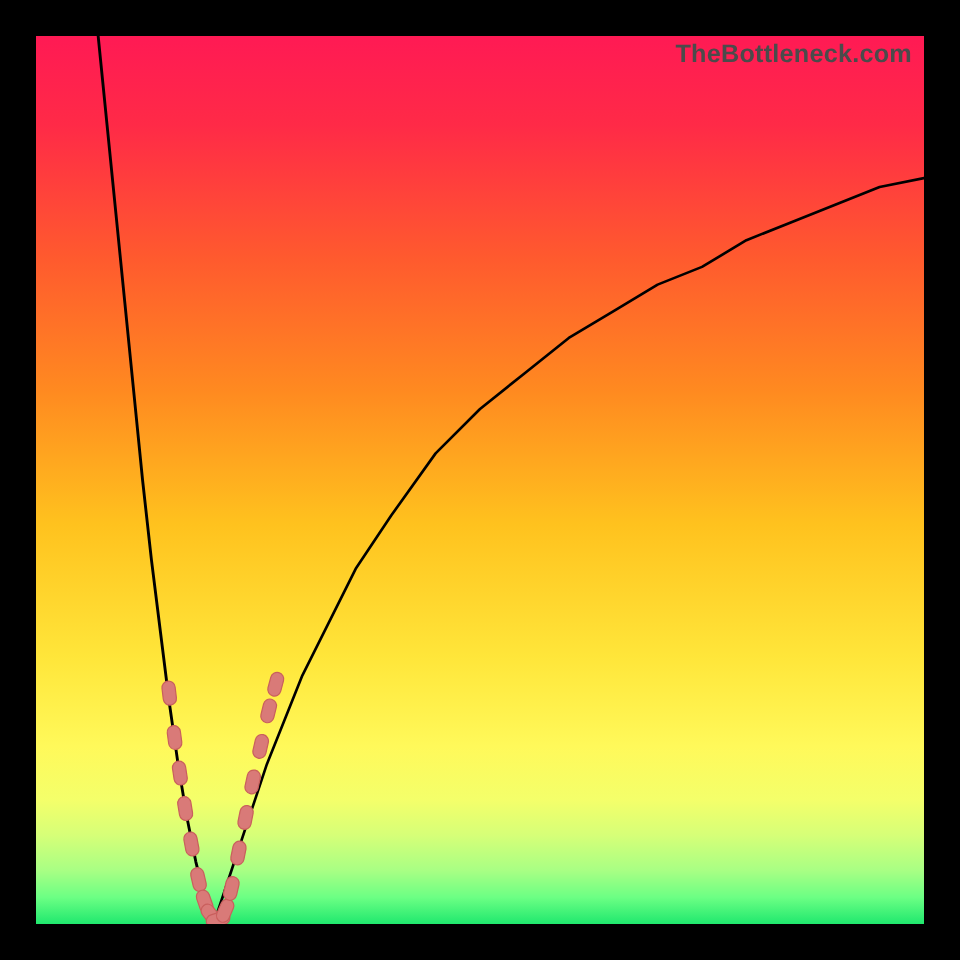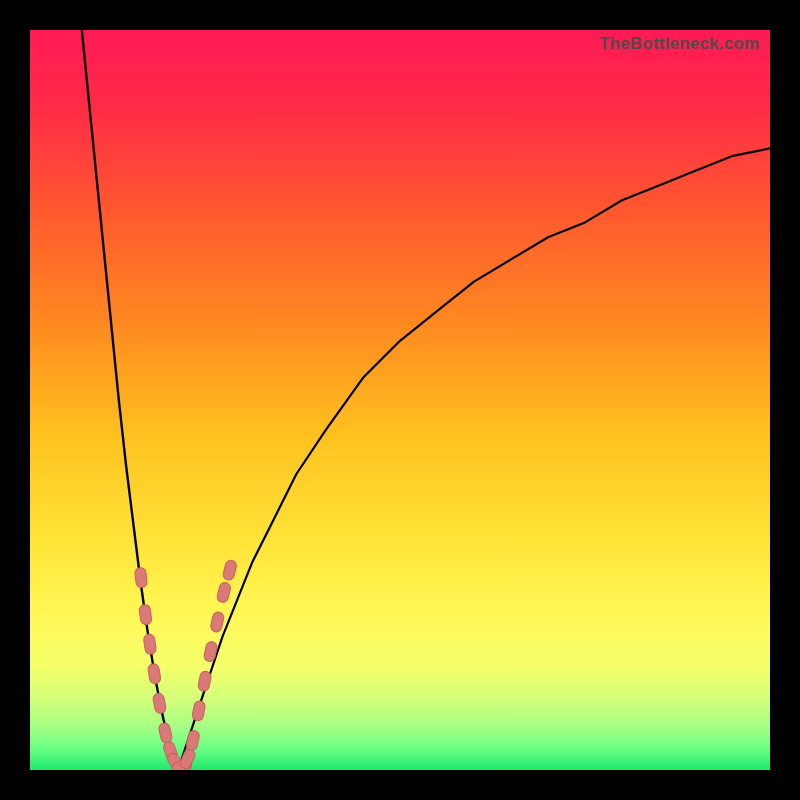--- a/index.html
+++ b/index.html
@@ -27,21 +27,21 @@
   }
   .gradient-bg {
     position: absolute;
     inset: 0;
   }
   .watermark {
     position: absolute;
     top: 4px;
     right: 10px;
     color: #4b4b4b;
-    font-size: 17px;
+    font-size: 21px;
     font-weight: 600;
     letter-spacing: 0.2px;
     user-select: none;
   }
   svg.curve-layer {
     position: absolute;
     inset: 0;
   }
 </style>
 </head>

